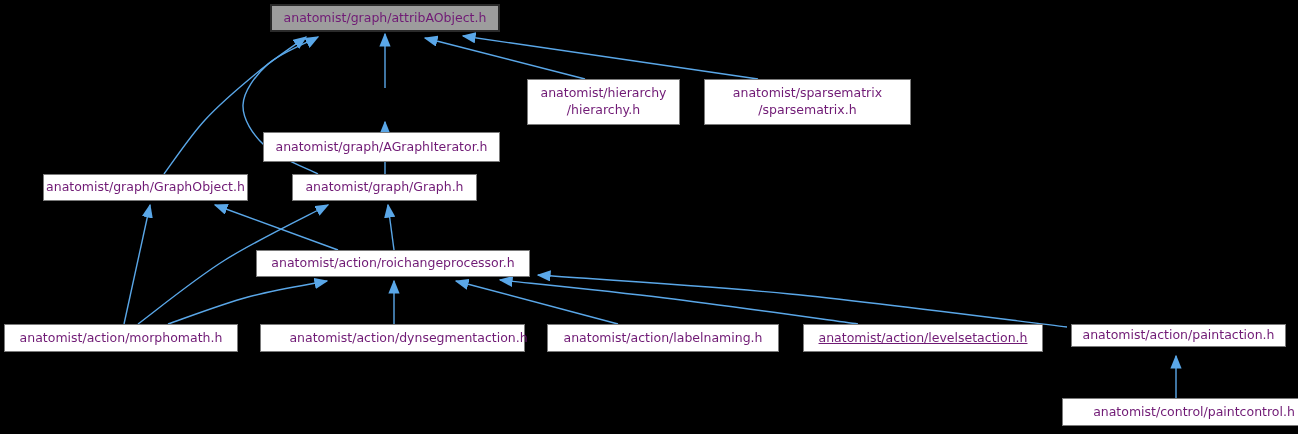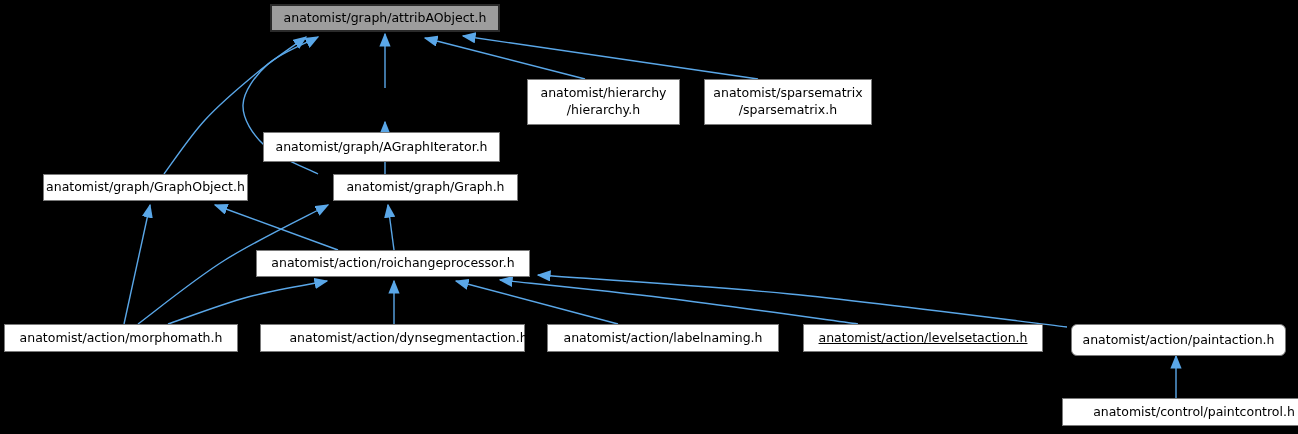--- a/index.html
+++ b/index.html
@@ -10,21 +10,21 @@
     font-family:"DejaVu Sans", "Liberation Sans", sans-serif;
     overflow:hidden;
   }
   .edges-layer{position:absolute;left:0;top:0;width:100%;height:100%;}
   .node{
     position:absolute;
     display:flex;align-items:center;justify-content:center;
     box-sizing:border-box;
     background:#ffffff;
     border:1.5px solid #7a7a7a;
-    color:#000000;
+    color:#701a75;
     font-size:12.5px;
     line-height:1.35;
     text-align:center;
     white-space:pre;
     cursor:pointer;
   }
   .node.highlight{
     background:#9d9d9d;
     border:2px solid #2a2a2a;
   }
@@ -54,24 +54,24 @@
       <path d="M394,324 L394,281" class="edge" stroke="#5aa7e8" marker-end="url(#arrow)"></path>
       <path d="M618,324 L456,281" class="edge" stroke="#5aa7e8" marker-end="url(#arrow)"></path>
       <path d="M858,324 C825.8333333333334,319.6666666666667 724.6666666666666,305.3333333333333 665,298 C605.3333333333334,290.6666666666667 527.5,283 500,280" class="edge" stroke="#5aa7e8" marker-end="url(#arrow)"></path>
       <path d="M1067,327 C1020.8333333333334,321.5 878.1666666666666,302.6666666666667 790,294 C701.8333333333334,285.3333333333333 580,278.1666666666667 538,275" class="edge" stroke="#5aa7e8" marker-end="url(#arrow)"></path>
       <path d="M1176,398 L1176,356" class="edge" stroke="#5aa7e8" marker-end="url(#arrow)"></path>
     </svg>
     <div class="node highlight" style="left: 270px; top: 4px; width: 230px; height: 28px;"><span>anatomist/graph/attribAObject.h</span></div>
     <div class="node" style="left: 263px; top: 88px; width: 237px; height: 30px; margin-top: 44px;"><span>anatomist/graph/AGraphIterator.h</span></div>
     <div class="node" style="left: 527px; top: 79px; width: 153px; height: 46px;"><span>anatomist/hierarchy
 /hierarchy.h</span></div>
-    <div class="node" style="left: 704px; top: 79px; width: 168px; height: 46px;"><span>anatomist/sparsematrix
+    <div class="node" style="left: 704px; top: 79px; width: 207px; height: 46px;"><span>anatomist/sparsematrix
 /sparsematrix.h</span></div>
     <div class="node" style="left: 43px; top: 174px; width: 205px; height: 27px;"><span>anatomist/graph/GraphObject.h</span></div>
-    <div class="node" style="left: 292px; top: 174px; width: 185px; height: 27px; margin-left: 41px;"><span>anatomist/graph/Graph.h</span></div>
+    <div class="node" style="left: 292px; top: 174px; width: 185px; height: 27px;"><span>anatomist/graph/Graph.h</span></div>
     <div class="node" style="left: 256px; top: 250px; width: 274px; height: 27px;"><span>anatomist/action/roichangeprocessor.h</span></div>
     <div class="node" style="left: 4px; top: 324px; width: 234px; height: 28px;"><span>anatomist/action/morphomath.h</span></div>
     <div class="node" style="left: 260px; top: 324px; width: 265px; height: 28px; padding-left: 32px;"><span>anatomist/action/dynsegmentaction.h</span></div>
     <div class="node" style="left: 547px; top: 324px; width: 232px; height: 28px; justify-content: center;"><span>anatomist/action/labelnaming.h</span></div>
     <div class="node" style="left: 803px; top: 324px; width: 240px; height: 28px; text-decoration: underline;"><span>anatomist/action/levelsetaction.h</span></div>
-    <div class="node" style="left: 1071px; top: 324px; width: 215px; height: 32px; border-radius: 6px;"><span>anatomist/action/paintaction.h</span></div>
+    <div class="node" style="left: 1071px; top: 324px; width: 215px; height: 23px;"><span>anatomist/action/paintaction.h</span></div>
     <div class="node" style="left: 1062px; top: 398px; width: 264px; height: 28px;"><span>anatomist/control/paintcontrol.h</span></div>
   </div>
 
 </body></html>

